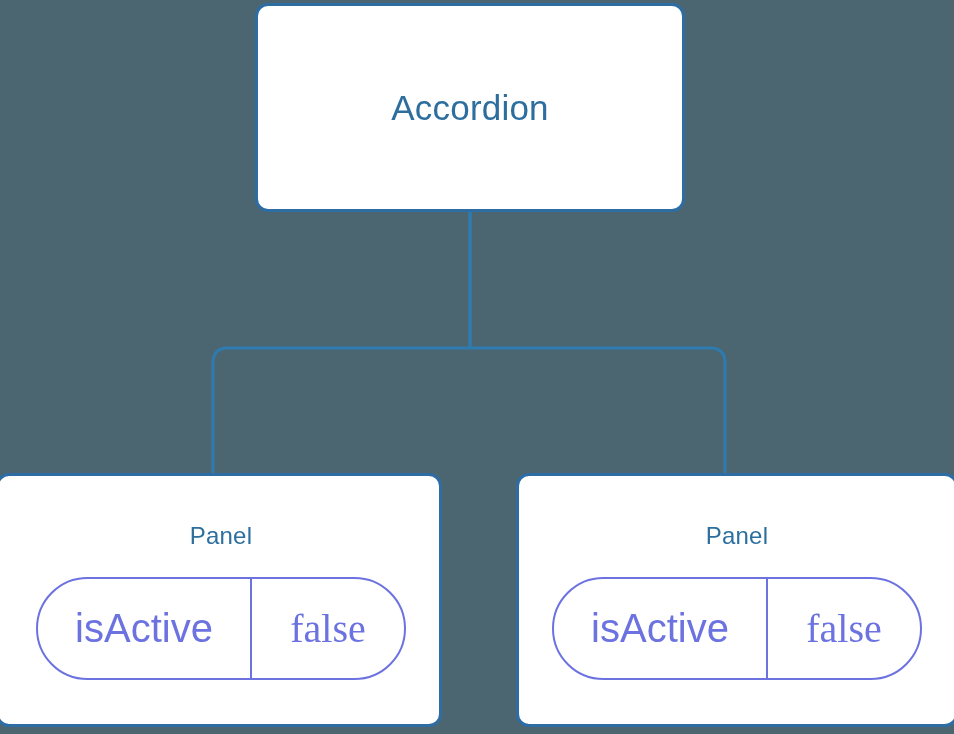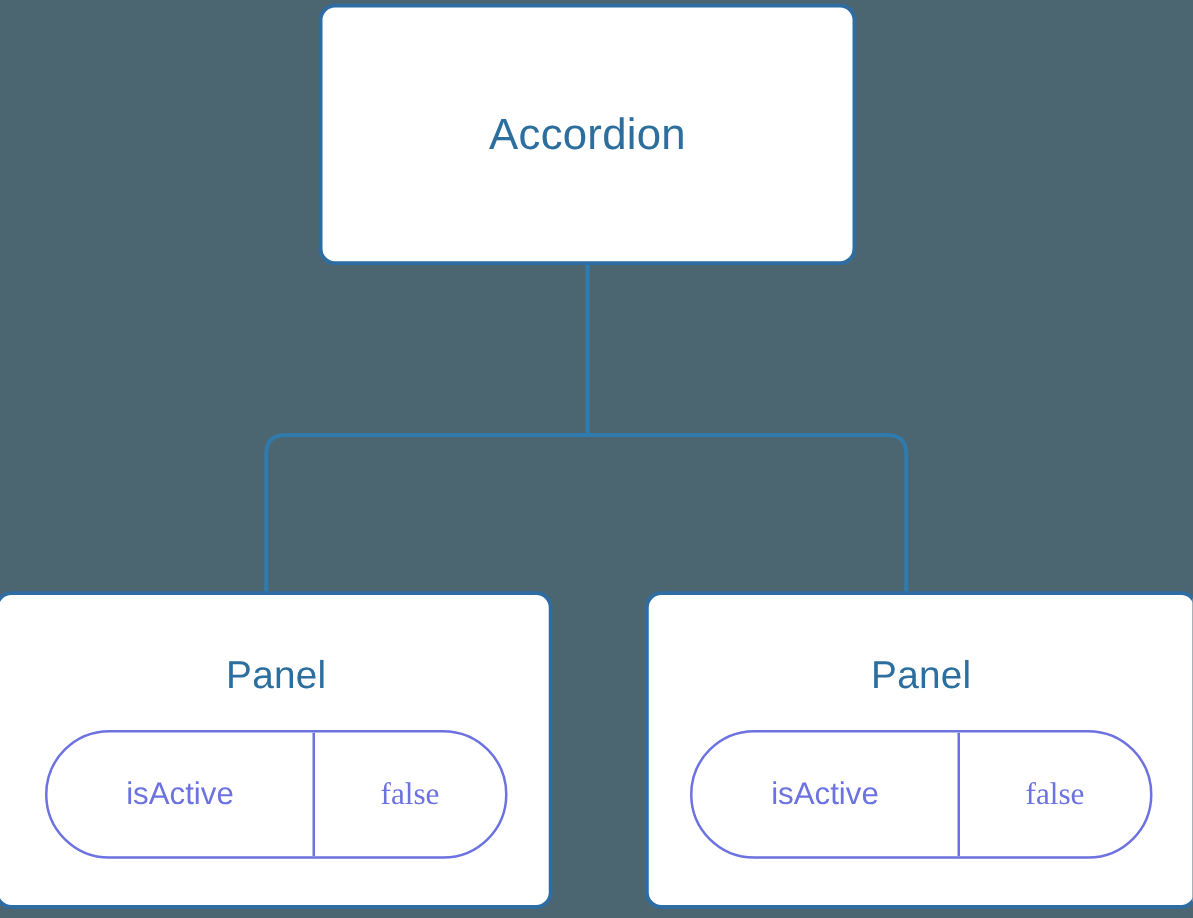--- a/index.html
+++ b/index.html
@@ -73,21 +73,21 @@
     height: 254px;
   }
   .panel-inner {
     width: 100%;
     display: flex;
     flex-direction: column;
     align-items: center;
   }
   #node-panel-left .panel-inner { padding-left: 4px; }
   .panel .node-title {
-    font-size: 31px;
+    font-size: 24px;
     line-height: 1;
     margin-top: 48px;
   }
 
   
   .state-pill {
     margin-top: 29px;
     height: 103px;
     display: flex;
     align-items: stretch;
@@ -95,21 +95,21 @@
     border-radius: 52px;
     background: #ffffff;
     box-sizing: border-box;
     overflow: hidden;
   }
   .pill-cell {
     display: flex;
     align-items: center;
     justify-content: center;
     color: #6c72e0;
-    font-size: 25px;
+    font-size: 40px;
     white-space: nowrap;
     box-sizing: border-box;
   }
   .pill-key {
     width: 214px;
     border-right: 2px solid #6c72e0;
   }
   .pill-val {
     width: 152px;
     font-family: Liberation Serif, serif;

